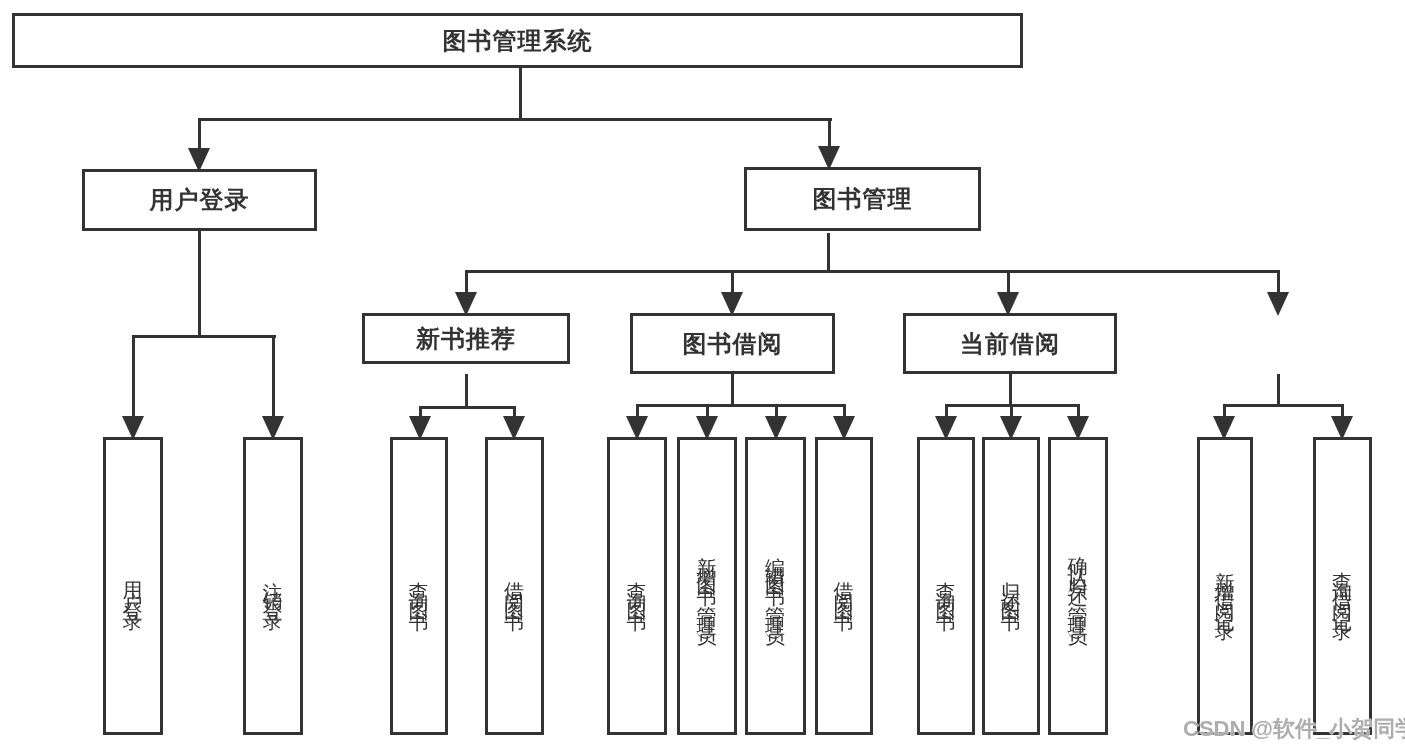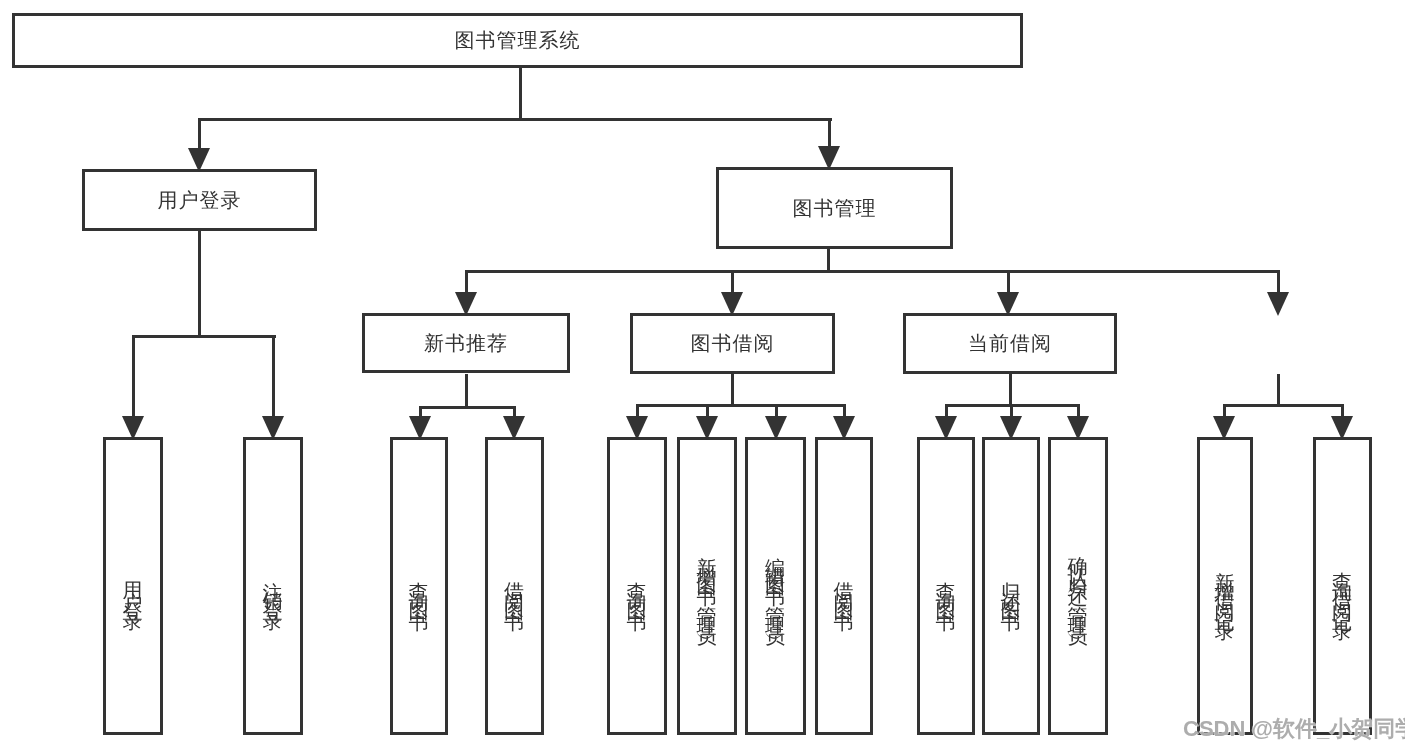--- a/index.html
+++ b/index.html
@@ -22,22 +22,23 @@
     position:absolute;width:0;height:0;
     border-left:11px solid transparent;
     border-right:11px solid transparent;
     border-top:24px solid var(--line-color);
   }
   .hbox{
     position:absolute;box-sizing:border-box;
     background:var(--box-bg);
     border:3px solid var(--line-color);
     display:flex;align-items:center;justify-content:center;
-    font-size:20px;letter-spacing:1px;color:var(--text-color);
+    font-size:24px;letter-spacing:1px;color:var(--text-color);
     z-index:2;
+    font-weight:bold;
   }
   .vbox{
     position:absolute;box-sizing:border-box;
     background:var(--box-bg);
     border:3px solid var(--line-color);
     display:flex;align-items:center;justify-content:center;
     z-index:2;
   }
   .vbox .vtext{
     writing-mode:vertical-rl;
@@ -71,21 +72,21 @@
   <div class="line" style="left:519px;top:68px;width:3px;height:53px"></div>
   <div class="line" style="left:198px;top:118px;width:634px;height:3px"></div>
   <div class="line stub" style="left:198px;top:118px;width:3px;height:34px"></div>
   <div class="line stub" style="left:828px;top:118px;width:3px;height:32px"></div>
   <div class="arrow" style="left:188px;top:148px"></div>
   <div class="arrow" style="left:818px;top:146px"></div>
 
   <div class="hbox" style="left:82px;top:169px;width:235px;height:62px">
     <span>用户登录</span>
   </div>
-  <div class="hbox" style="left:716px;top:167px;width:237px;height:82px">
+  <div class="hbox" style="left:744px;top:167px;width:237px;height:64px">
     <span>图书管理</span>
   </div>
 
   <div class="line" style="left:198px;top:231px;width:3px;height:107px"></div>
   <div class="line" style="left:132px;top:335px;width:144px;height:3px"></div>
   <div class="line stub" style="left:132px;top:335px;width:3px;height:85px"></div>
   <div class="line stub" style="left:272px;top:335px;width:3px;height:85px"></div>
   <div class="arrow" style="left:122px;top:416px"></div>
   <div class="arrow" style="left:262px;top:416px"></div>
 
@@ -93,21 +94,21 @@
   <div class="line" style="left:465px;top:270px;width:815px;height:3px"></div>
   <div class="line stub" style="left:465px;top:270px;width:3px;height:26px"></div>
   <div class="line stub" style="left:731px;top:270px;width:3px;height:26px"></div>
   <div class="line stub" style="left:1007px;top:270px;width:3px;height:26px"></div>
   <div class="line stub" style="left:1277px;top:270px;width:3px;height:26px"></div>
   <div class="arrow" style="left:455px;top:292px"></div>
   <div class="arrow" style="left:721px;top:292px"></div>
   <div class="arrow" style="left:997px;top:292px"></div>
   <div class="arrow" style="left:1267px;top:292px"></div>
 
-  <div class="hbox" style="left:362px;top:313px;width:208px;height:60px">
+  <div class="hbox" style="left:362px;top:313px;width:208px;height:51px">
     <span>新书推荐</span>
   </div>
   <div class="hbox" style="left:630px;top:313px;width:205px;height:61px">
     <span>图书借阅</span>
   </div>
   <div class="hbox" style="left:903px;top:313px;width:214px;height:61px">
     <span>当前借阅</span>
   </div>
 
   <div class="line" style="left:465px;top:374px;width:3px;height:34px"></div>

